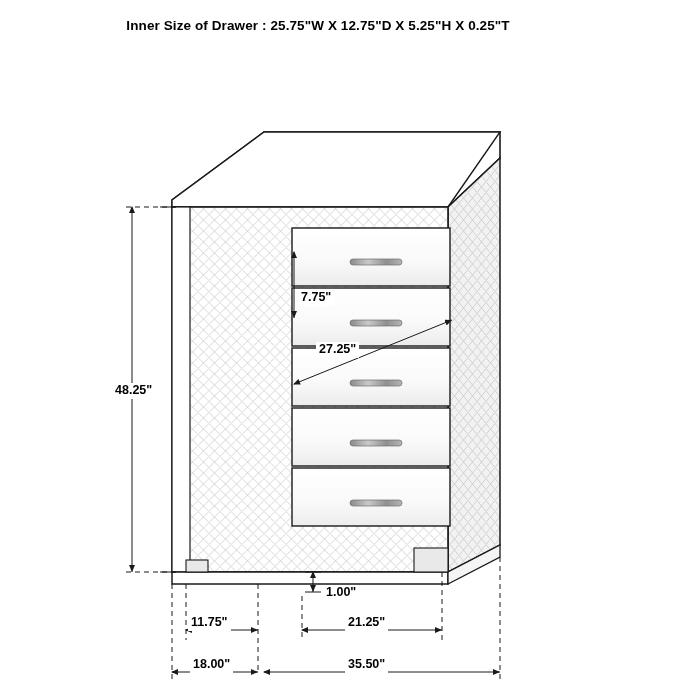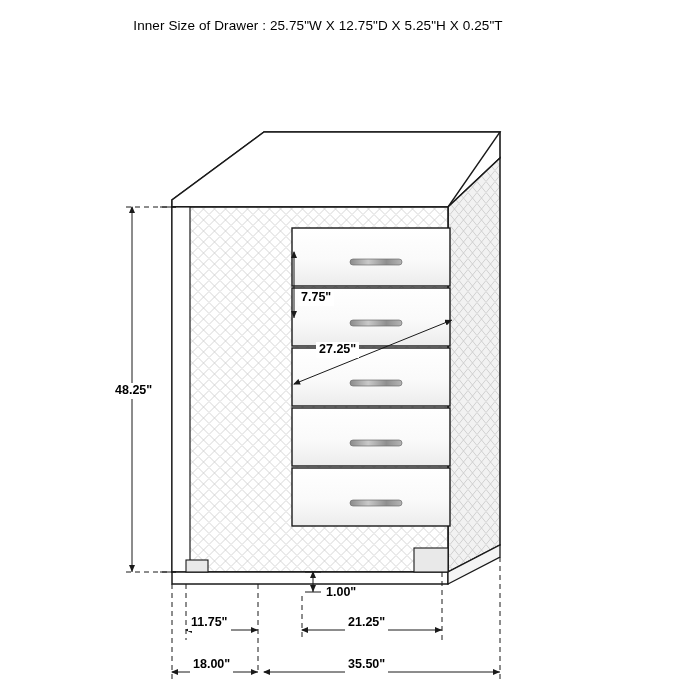--- a/index.html
+++ b/index.html
@@ -20,21 +20,21 @@
     width: 700px;
     height: 700px;
   }
   .title {
     position: absolute;
     top: 18px;
     left: 0;
     width: 636px;
     text-align: center;
     font-size: 13.5px;
-    font-weight: normal;
+    font-weight: bold;
     letter-spacing: 0.1px;
   }
   svg {
     position: absolute;
     top: 0;
     left: 0;
   }
   .dimlabel {
     position: absolute;
     font-size: 12.5px;

